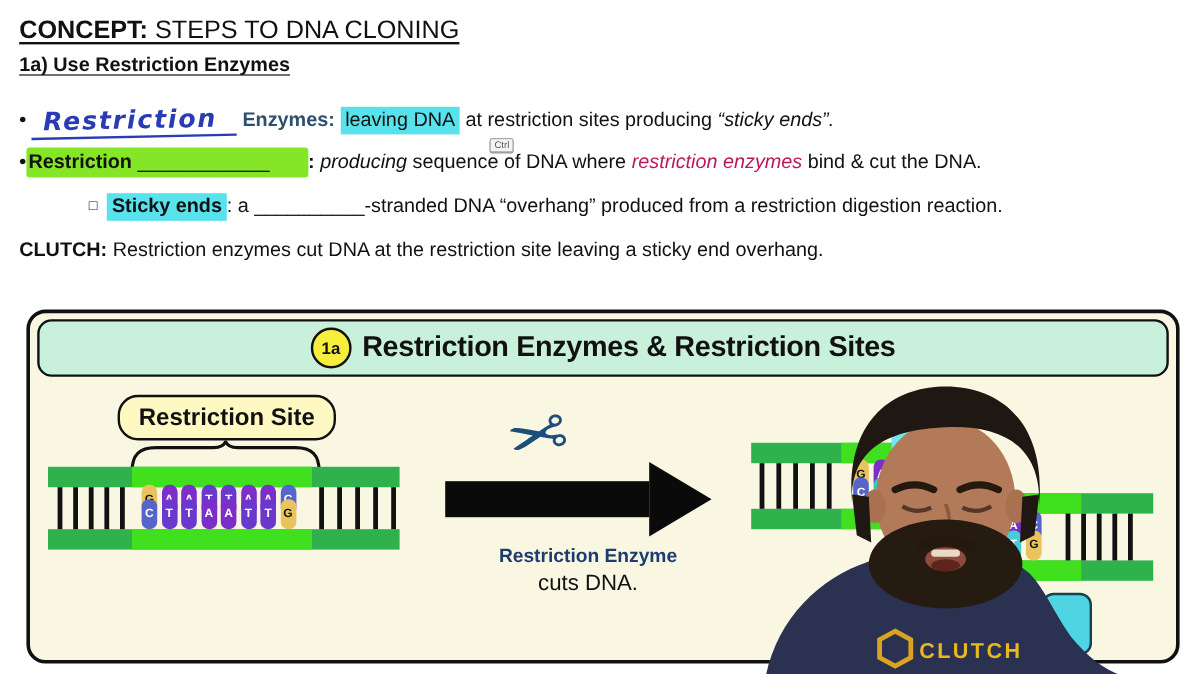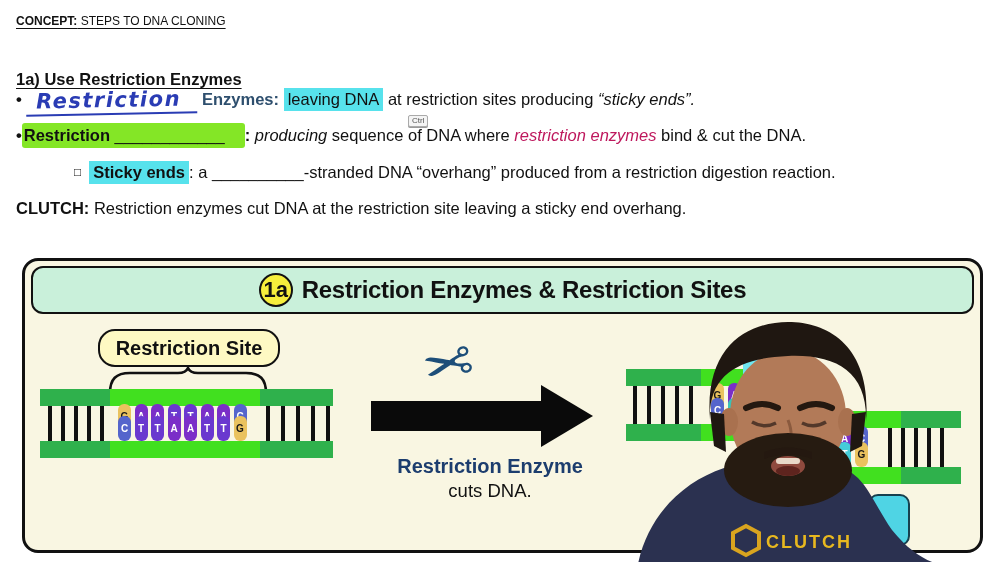--- a/index.html
+++ b/index.html
@@ -1,48 +1,48 @@
 <!DOCTYPE html>
 <html><head>
 <meta charset="utf-8">
 <style>
   html,body{margin:0;padding:0;background:#e8e8e8;}
   #stage{position:relative;width:1000px;height:562px;background:#ffffff;overflow:hidden;
          font-family:"Liberation Sans",sans-serif;color:#111;}
   
   .nline{position:absolute;left:16px;white-space:nowrap;font-size:16.5px;z-index:1;}
-  #l-concept{top:14px;font-size:12px;}
+  #l-concept{top:14px;font-size:21px;}
   #l-concept span{text-decoration:underline;text-underline-offset:3px;}
-  #l-heading{top:70px;font-weight:bold;text-decoration:underline;text-underline-offset:3px;}
+  #l-heading{top:45px;font-weight:bold;text-decoration:underline;text-underline-offset:3px;}
   .b{font-weight:bold;}
   .it{font-style:italic;}
   #hand{display:inline-block;font-size:21px;font-style:italic;font-weight:600;
         letter-spacing:1.5px;color:#2a3cb4;border-bottom:2px solid #2a3cb4;
         padding:0 16px 1px 10px;transform:rotate(-1.2deg);vertical-align:-2px;
         font-family:"DejaVu Sans",sans-serif;}
   #l-b1{top:88px;}
   .term-navy{font-weight:bold;color:#2e4f6e;}
   .hl-cyan{background:#57e2ec;padding:2px 4px 3px 4px;}
   #l-b2{top:126px;}
-  .hl-green{background:#84e626;padding:3px 20px 4px 2px;border-radius:3px;}
+  .hl-green{background:#84e626;padding:3px 32px 4px 2px;border-radius:3px;}
   .link-blue{color:#be185d;font-style:italic;}
   #l-sub{top:163px;left:74px;}
   .sq{font-size:12px;vertical-align:2px;margin-right:8px;}
   #l-example{top:199px;}
   #kbd-ctrl{position:absolute;left:408px;top:115px;z-index:6;font-size:8px;color:#555;
             background:#f4f4f4;border:1px solid #aaa;border-radius:2px;padding:0 3px 1px 3px;
             box-shadow:0 1px 0 #999;}
   
   #diagram-box{position:absolute;left:22px;top:258px;width:955px;height:289px;
                background:#f9f6e2;border:3px solid #111;border-radius:16px;}
   #dg-header{position:absolute;left:6px;top:5px;right:6px;height:44px;background:#c9f0da;
              border:2.5px solid #111;border-radius:12px;display:flex;align-items:center;
              justify-content:center;gap:9px;}
   #badge{width:30px;height:30px;border-radius:50%;background:#f6ee3c;border:2px solid #111;
-         display:flex;align-items:center;justify-content:center;font-weight:bold;font-size:22px;}
+         display:flex;align-items:center;justify-content:center;font-weight:bold;font-size:14px;}
   #dg-title{font-weight:bold;font-size:24px;letter-spacing:-0.3px;}
   #site-label{position:absolute;left:73px;top:68px;width:178px;height:34px;background:#fef9c3;
               border:2px solid #111;border-radius:17px;display:flex;align-items:center;
               justify-content:center;font-weight:bold;font-size:20px;}
   #brace{position:absolute;left:82px;top:106px;}
   .dna{position:absolute;}
   .rail{position:absolute;height:17px;background:#2fb14c;}
   .rail-bright{position:absolute;height:17px;background:#41e01f;}
   .rung{position:absolute;width:4px;background:#111;}
   .base{position:absolute;width:13px;height:25px;border-radius:6px;text-align:center;
@@ -52,21 +52,21 @@
   #frag-b{left:796px;top:150px;width:167px;height:76px;}
   #cyan-mark-top{position:absolute;left:718px;top:99px;width:56px;height:27px;
                  background:#6fe6f0;border-radius:4px;z-index:2;}
   #scissors{position:absolute;left:398px;top:68px;font-size:60px;color:#1d4e79;
             transform:scaleX(-1) rotate(12deg);font-family:"DejaVu Sans",sans-serif;}
   #arrow-shaft{position:absolute;left:346px;top:140px;width:170px;height:30px;background:#0a0a0a;}
   #arrow-head{position:absolute;left:516px;top:124px;width:0;height:0;
               border-left:52px solid #0a0a0a;border-top:31px solid transparent;
               border-bottom:31px solid transparent;}
   #arrow-caption{position:absolute;left:330px;top:194px;width:270px;text-align:center;}
-  .cap1{font-weight:bold;font-size:20px;color:#1c3d6e;}
+  .cap1{font-weight:bold;font-size:16px;color:#1c3d6e;}
   .cap2{font-size:18.5px;color:#111;margin-top:2px;}
   
   #cyan-mark-bottom{position:absolute;left:868px;top:494px;width:38px;height:48px;
                     background:#4fd4e4;border:2.5px solid #17414e;border-radius:10px;z-index:5;}
   #person{position:absolute;left:620px;top:320px;z-index:10;}
 </style>
 </head>
 <body>
 
 <div id="stage">

